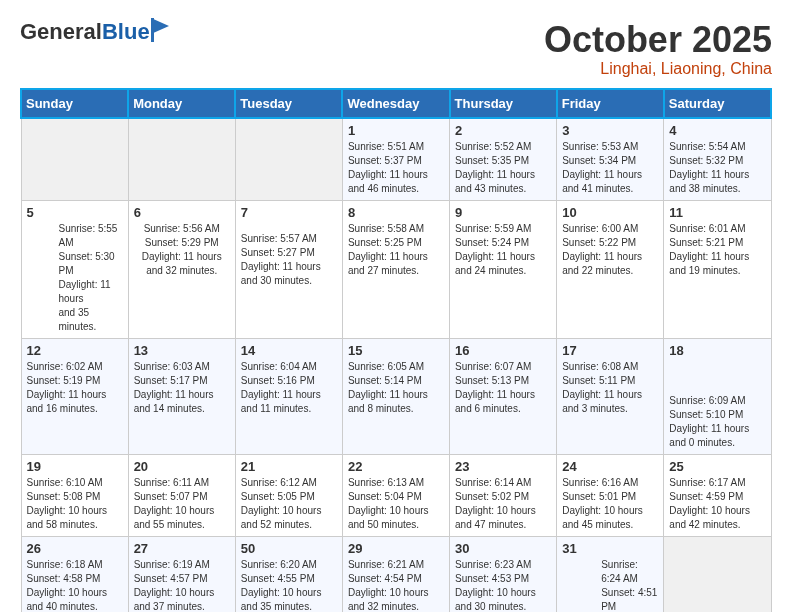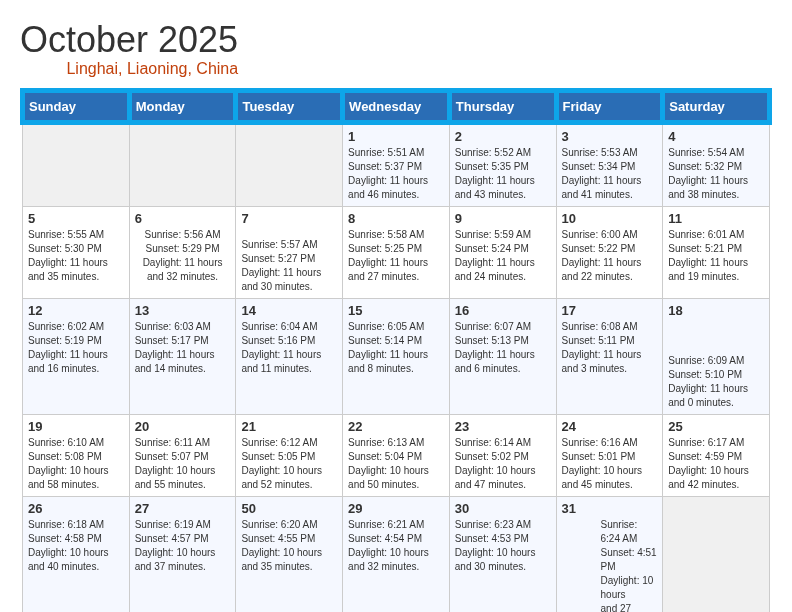--- a/index.html
+++ b/index.html
@@ -29,41 +29,41 @@
     .logo-blue { color: #1a5fa8; }
     .logo-icon {
       width: 18px;
       height: 24px;
       margin-left: 1px;
       margin-top: -4px;
     }
     .title-block { text-align: right; }
     .month-title {
       font-size: 36px;
-      font-weight: normal;
+      font-weight: bold;
       color: #333;
       line-height: 1.1;
     }
     .location {
       font-size: 16px;
       color: #c2410c;
     }
     table {
       width: 100%;
       border-collapse: collapse;
       table-layout: fixed;
     }
     thead tr th {
       background-color: #2a6db5;
       color: #fff;
       font-size: 13px;
       font-weight: bold;
       padding: 6px 4px;
       text-align: left;
-      border: 5px solid #0ea5e9;
+      border: 2px solid #0ea5e9;
     }
     tbody tr td {
       border: 1px solid #ccc;
       vertical-align: top;
       padding: 4px 5px;
       font-size: 10.5px;
       color: #333;
       height: 80px;
       background: #fff;
     }
@@ -85,20 +85,33 @@
       color: #333;
     }
     td.empty {
       background: #f0f0f0 !important;
     }
   </style>
 </head>
 <body>
 
 <div class="header">
+  <div class="logo">
+    <div>
+      <div style="display:flex;align-items:center;">
+        <span class="logo-text">
+          <span class="logo-general">General</span><span class="logo-blue">Blue</span>
+        </span>
+        <svg class="logo-icon" viewBox="0 0 18 24" xmlns="http://www.w3.org/2000/svg">
+          <polygon points="0,0 18,8 0,16" fill="#2a6db5"></polygon>
+          <rect x="0" y="0" width="3" height="24" fill="#2a6db5"></rect>
+        </svg>
+      </div>
+    </div>
+  </div>
   <div class="title-block">
     <div class="month-title">October 2025</div>
     <div class="location">Linghai, Liaoning, China</div>
   </div>
 </div>
 
 <table>
   <thead>
     <tr>
     <th>Sunday</th>
@@ -140,21 +153,21 @@
           <span class="day-num">4</span>
           <div class="cell-content" style="white-space: pre-line;">Sunrise: 5:54 AM
 Sunset: 5:32 PM
 Daylight: 11 hours
 and 38 minutes.</div>
         </td>
       </tr>
       <tr>
         <td>
           <span class="day-num">5</span>
-          <div class="cell-content" style="white-space: pre-line;">Sunrise: 5:55 AM
+          <div class="cell-content" style="white-space: pre-line; margin-left: 32px;">Sunrise: 5:55 AM
 Sunset: 5:30 PM
 Daylight: 11 hours
 and 35 minutes.</div>
         </td>
         <td>
           <span class="day-num">6</span>
           <div class="cell-content" style="white-space: pre-line; text-align: center;">Sunrise: 5:56 AM
 Sunset: 5:29 PM
 Daylight: 11 hours
 and 32 minutes.</div>

